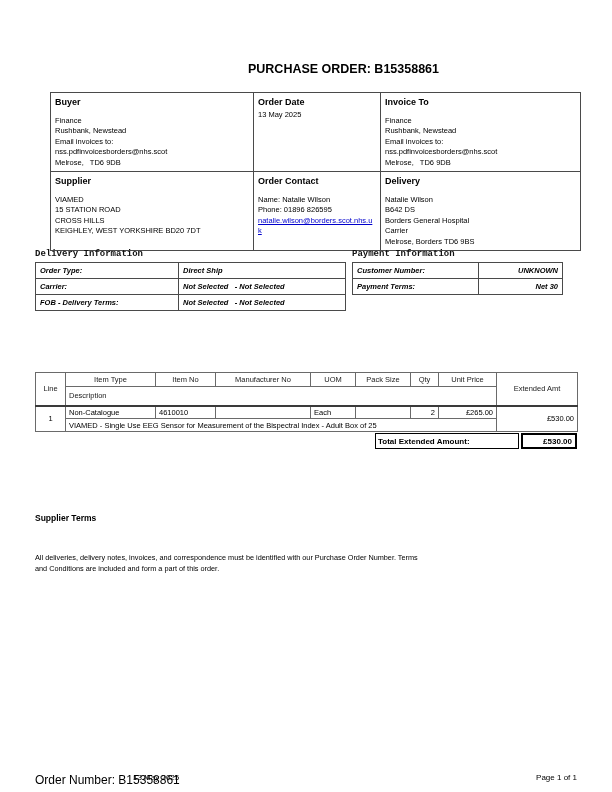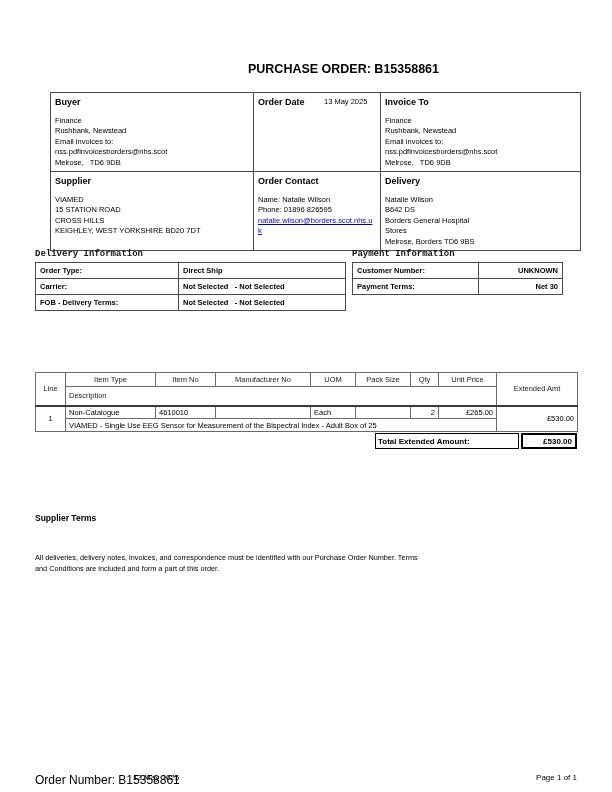--- a/index.html
+++ b/index.html
@@ -32,29 +32,29 @@
     border-collapse:collapse; table-layout:fixed;margin-left:15px;
   }
   .hdr-table td {
     border:1px solid #4a4a4a; vertical-align:top;
     padding:3px 4px; font-size:7.5px; line-height:1.4;
   }
   .hdr-table tr.r1 td { height:74px; }
   .hdr-table tr.r2 td { height:76px; }
   .cell-label { font-weight:bold; font-size:9px; margin-bottom:7px; }
   .addr-line { white-space:pre-wrap; }
-  .orderdate-cell { display:flex; justify-content:space-between; align-items:flex-start; }
+  .orderdate-cell { display:flex; justify-content:space-between; align-items:flex-start;flex-direction:column; }
   .orderdate-val { width:52px; font-weight:normal; font-size:7.5px; line-height:1.3; margin-top:1px; }
   .email-link { color:#0000cc; text-decoration:underline; word-break:break-all; display:inline-block; width:118px; }
 
   
   .section-heading { position:absolute; font-size:9px; font-weight:bold; color:#111;font-family:Liberation Mono, monospace; }
 
   
-  .info-table { position:absolute; border-collapse:collapse; table-layout:fixed; }
+  .info-table { position:absolute; border-collapse:collapse; table-layout:fixed;font-style:italic; }
   .info-table td {
     border:1px solid #4a4a4a; font-size:7.5px; font-weight:bold;
     padding:2px 4px; height:16px; vertical-align:middle; white-space:pre-wrap;
   }
   .info-table td.val-right { text-align:right; }
 
   
   .items-table {
     position:absolute; left:35px; top:372px; width:542px;
     border-collapse:collapse; table-layout:fixed;
@@ -141,21 +141,21 @@
         <div class="cell-label">Order Contact</div>
         <div>Name: Natalie Wilson</div>
         <div>Phone: 01896 826595</div>
         <a href="#" class="email-link">natalie.wilson@borders.scot.nhs.uk</a>
       </td>
       <td>
         <div class="cell-label">Delivery</div>
         <div class="addr-line">Natalie Wilson</div>
         <div class="addr-line">B642 DS</div>
         <div class="addr-line">Borders General Hospital</div>
-        <div class="addr-line">Stores</div>
+        <div class="addr-line">Carrier</div>
         <div class="addr-line">Melrose, Borders TD6 9BS</div>
       </td>
     </tr>
   </tbody>
     </table>
 
   <div class="section-heading" style="left:35px; top:249px;">Delivery Information</div>
   <table class="info-table" style="left:35px; top:262px; width:310px;">
     <colgroup>
         <col style="width:143px">

